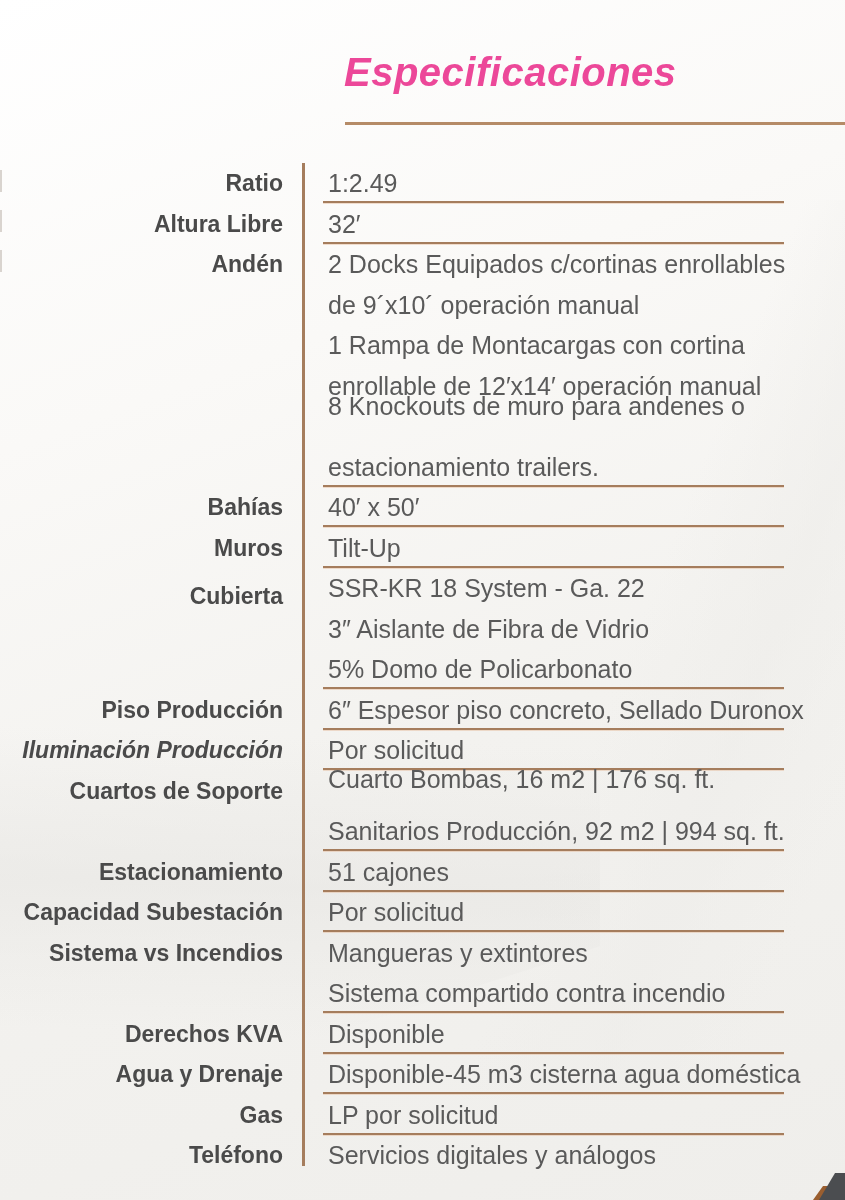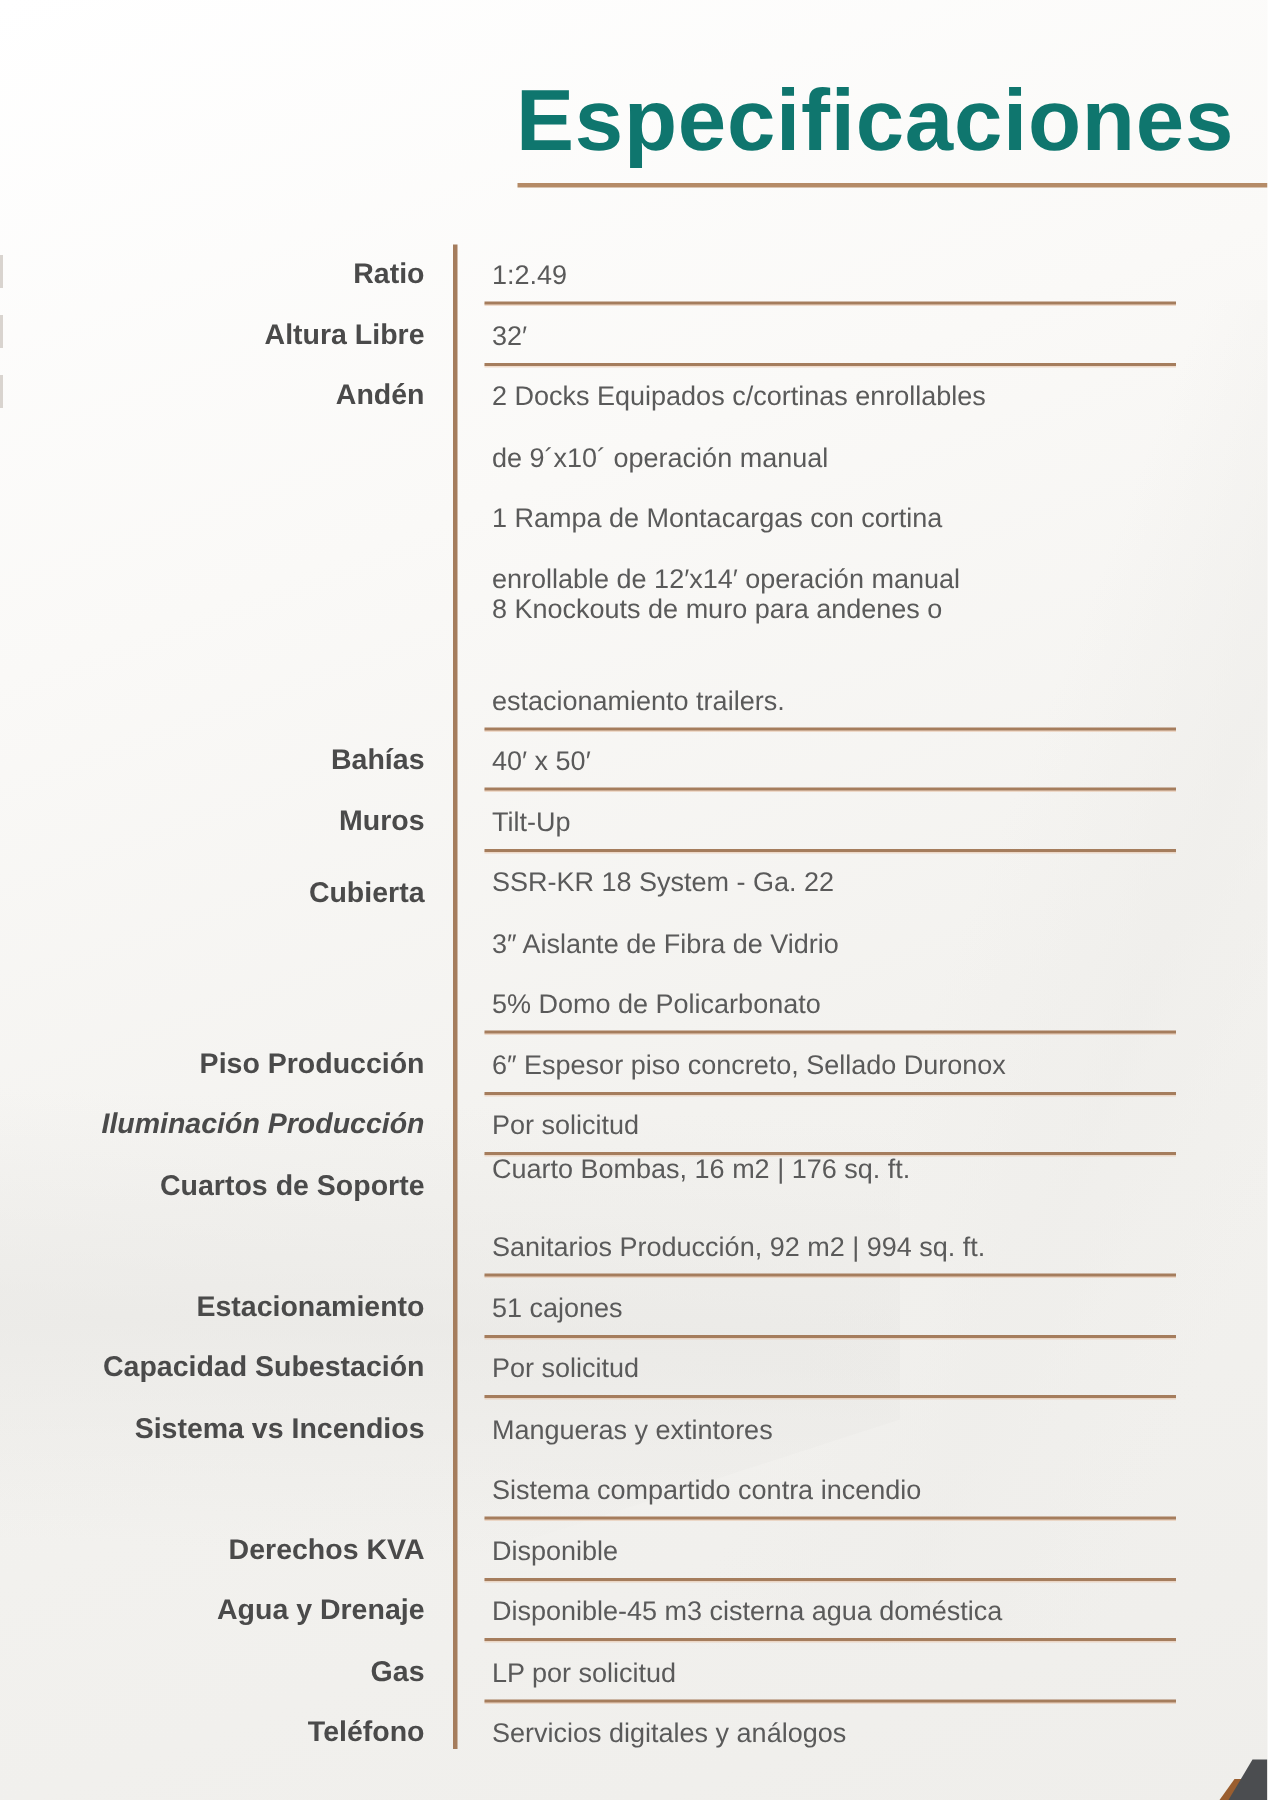--- a/index.html
+++ b/index.html
@@ -16,45 +16,45 @@
     background: linear-gradient(200deg, rgba(255,255,255,0) 40%, rgba(230,229,226,0.55) 60%, rgba(255,255,255,0) 80%);
     transform: skewY(-18deg);
   }
   .streak2 {
     left: 540px; top: 200px; width: 400px; height: 900px;
     background: linear-gradient(100deg, rgba(255,255,255,0) 30%, rgba(238,237,234,0.6) 55%, rgba(255,255,255,0) 80%);
     transform: skewX(-12deg);
   }
   .title {
     position: absolute; left: 344px; top: 52px;
-    font-size: 58px; font-weight: bold; color: #0f766e;
-    letter-spacing: 0.5px; line-height: 1;
+    font-size: 40px; font-weight: bold; color: #ec4899;
+    letter-spacing: 0.5px; line-height: 1; font-style: italic;
   }
   .title-rule {
     position: absolute; left: 345px; top: 122px; width: 500px; height: 3px;
     background: #b58b67;
   }
   .edge-marks { position: absolute; left: 0; top: 170px; }
   .edge-marks span {
     display: block; width: 2px; height: 22px; margin-bottom: 18px;
     background: #d9d4cf;
   }
   .vline {
     position: absolute; left: 302px; top: 163px; width: 3px; height: 1003px;
     background: #a57d5d;
   }
   .label {
     position: absolute; right: 562px; 
-    font-size: 19px; font-weight: bold; color: #4a4a4a;
+    font-size: 23px; font-weight: bold; color: #4a4a4a;
     white-space: nowrap; line-height: 1;
     transform: translateY(-50%);
   }
   .value {
     position: absolute; left: 328px;
-    font-size: 18px; color: #5a5a5a;
+    font-size: 25px; color: #5a5a5a;
     white-space: nowrap; line-height: 1;
     transform: translateY(-50%);
   }
   .rule {
     position: absolute; left: 323px; width: 461px; height: 2px;
     background: #a57d5d;
     box-shadow: 0 1px 0 rgba(230,190,160,0.5);
   }
   .corner-deco { position: absolute; right: 0; bottom: 0; width: 60px; height: 35px; }
 </style>

